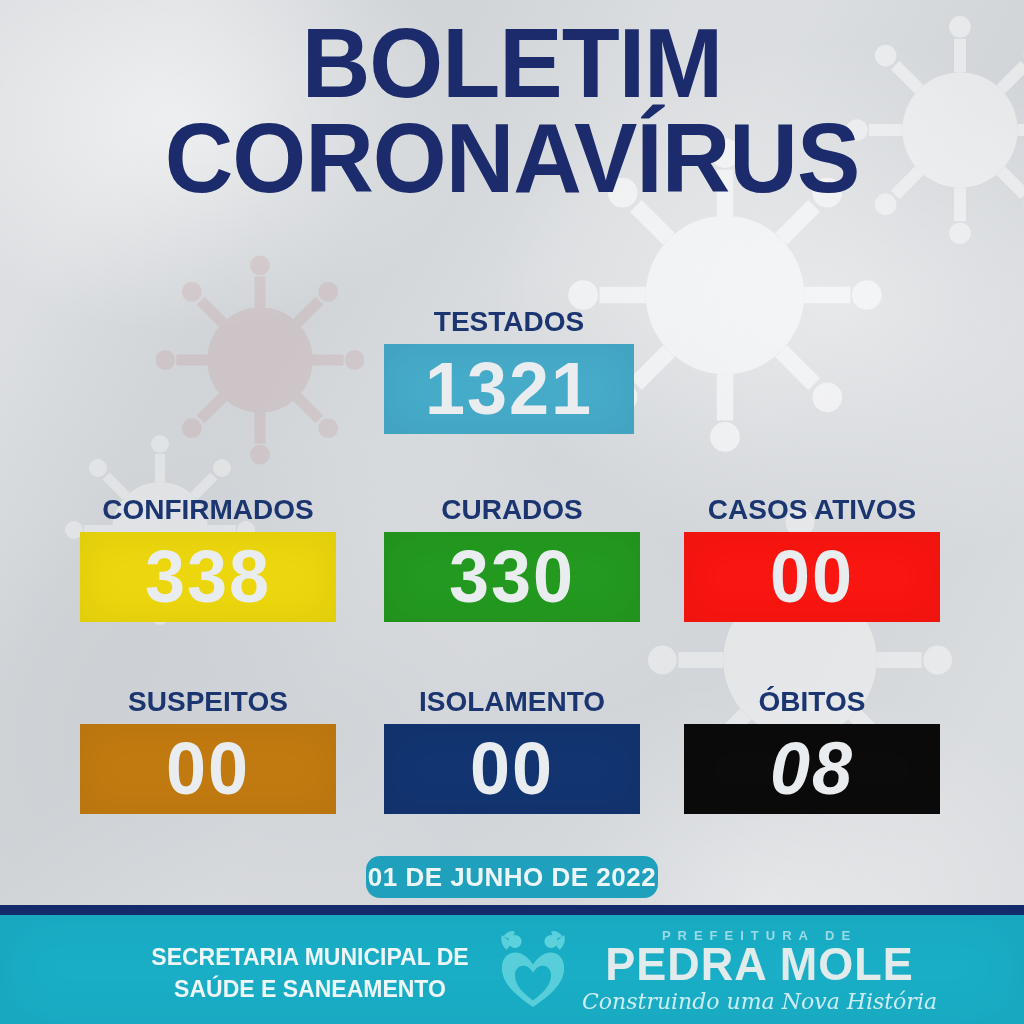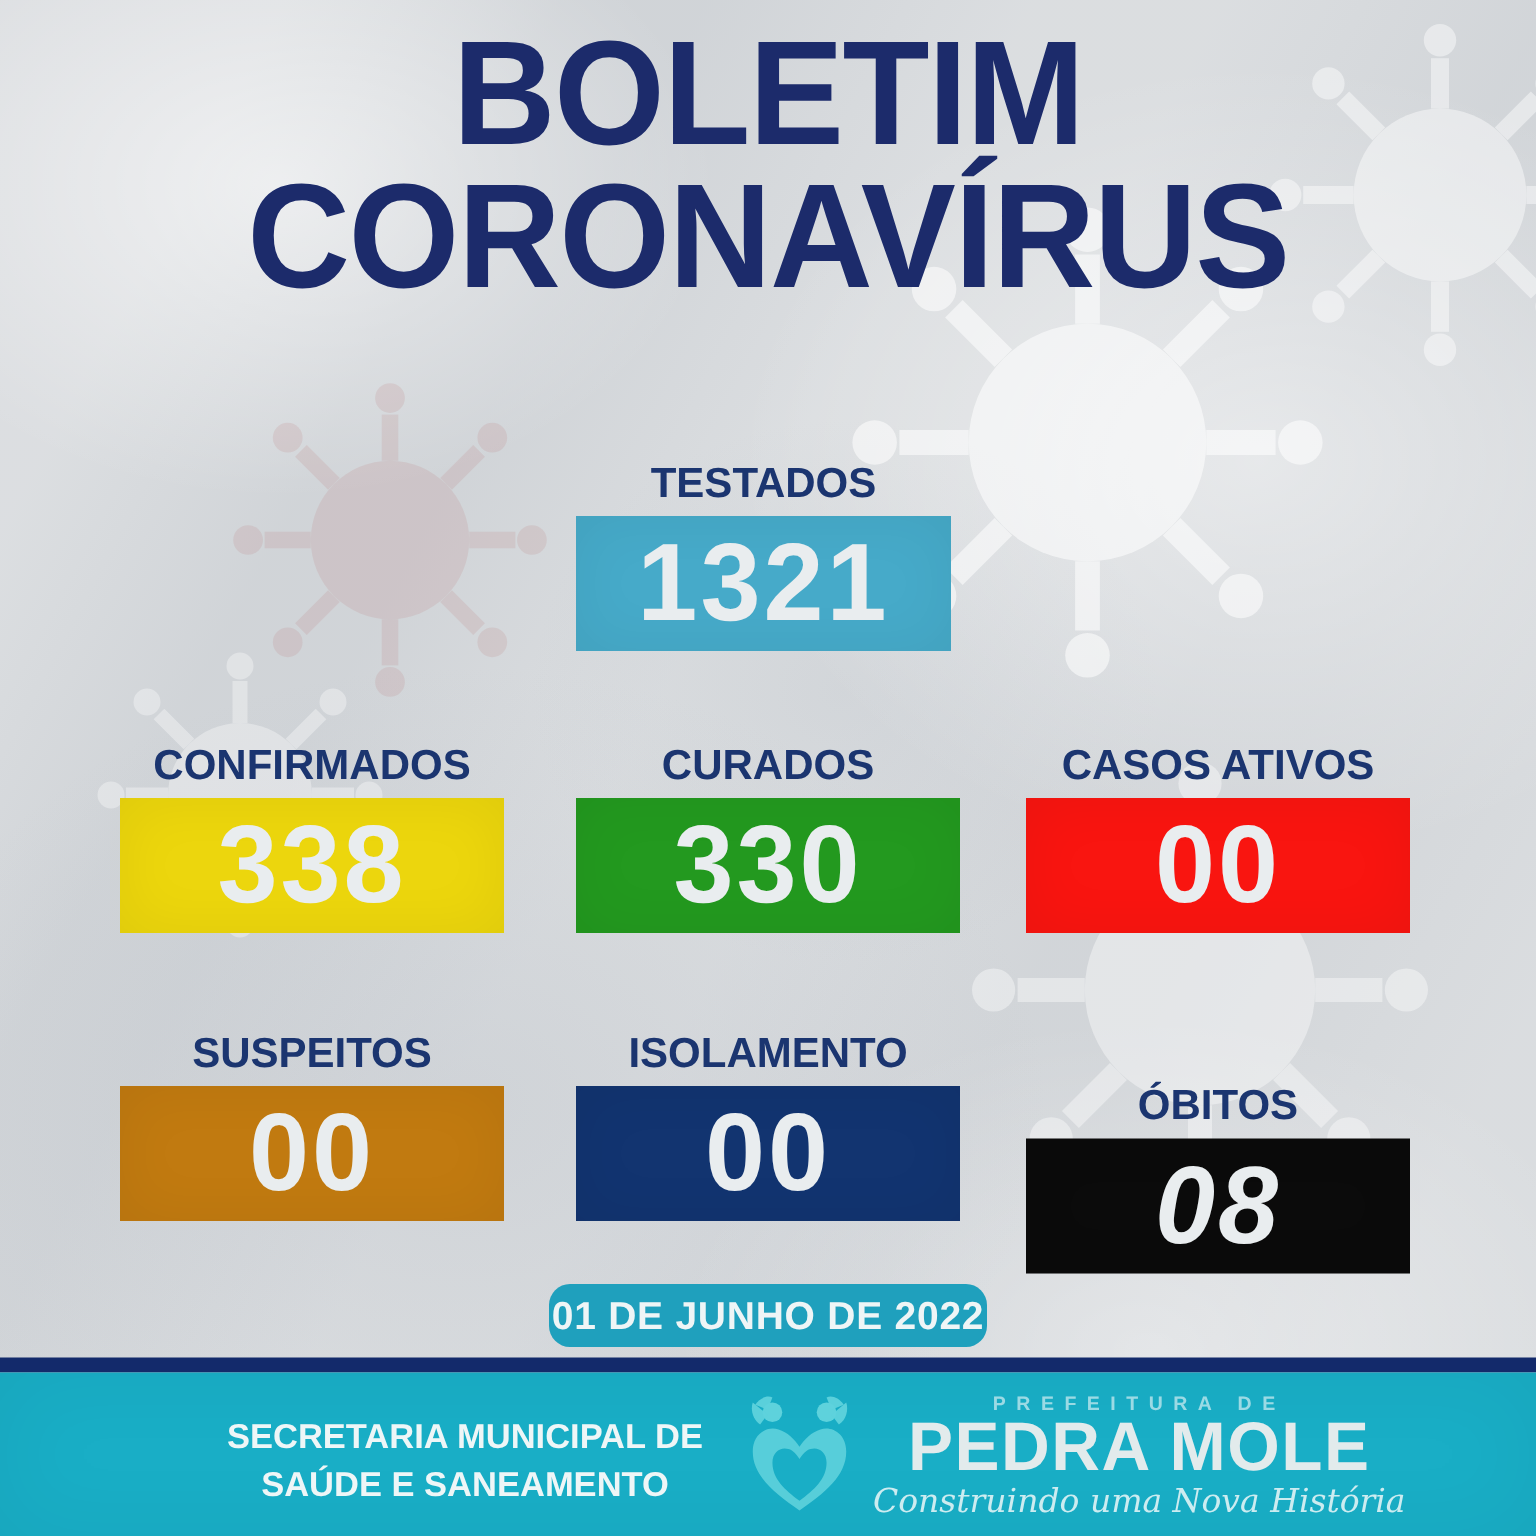--- a/index.html
+++ b/index.html
@@ -45,21 +45,21 @@
   .stat-value {
     font-weight:bold; font-size:72px; color:#e9edef; letter-spacing:2px;
     transform:scaleY(1.02);
   }
   .stat-featured { left:384px; top:306px; width:250px; }
   .stat-c0 { left:80px;  top:494px; }
   .stat-c1 { left:384px; top:494px; }
   .stat-c2 { left:684px; top:494px; }
   .stat-c3 { left:80px;  top:686px; }
   .stat-c4 { left:384px; top:686px; }
-  .stat-c5 { left:684px; top:686px;margin-top:35px; }
+  .stat-c5 { left:684px; top:686px; }
 
   .date-badge {
     position:absolute; left:366px; top:856px; width:292px; height:42px;
     display:flex; align-items:center; justify-content:center;
     color:#eef5f6; font-weight:bold; font-size:26px; letter-spacing:0.5px;
   }
 
   .footer-divider { position:absolute; left:0; top:905px; width:1024px; height:10px; }
   .footer-bar {
     position:absolute; left:0; top:915px; width:1024px; height:109px;

